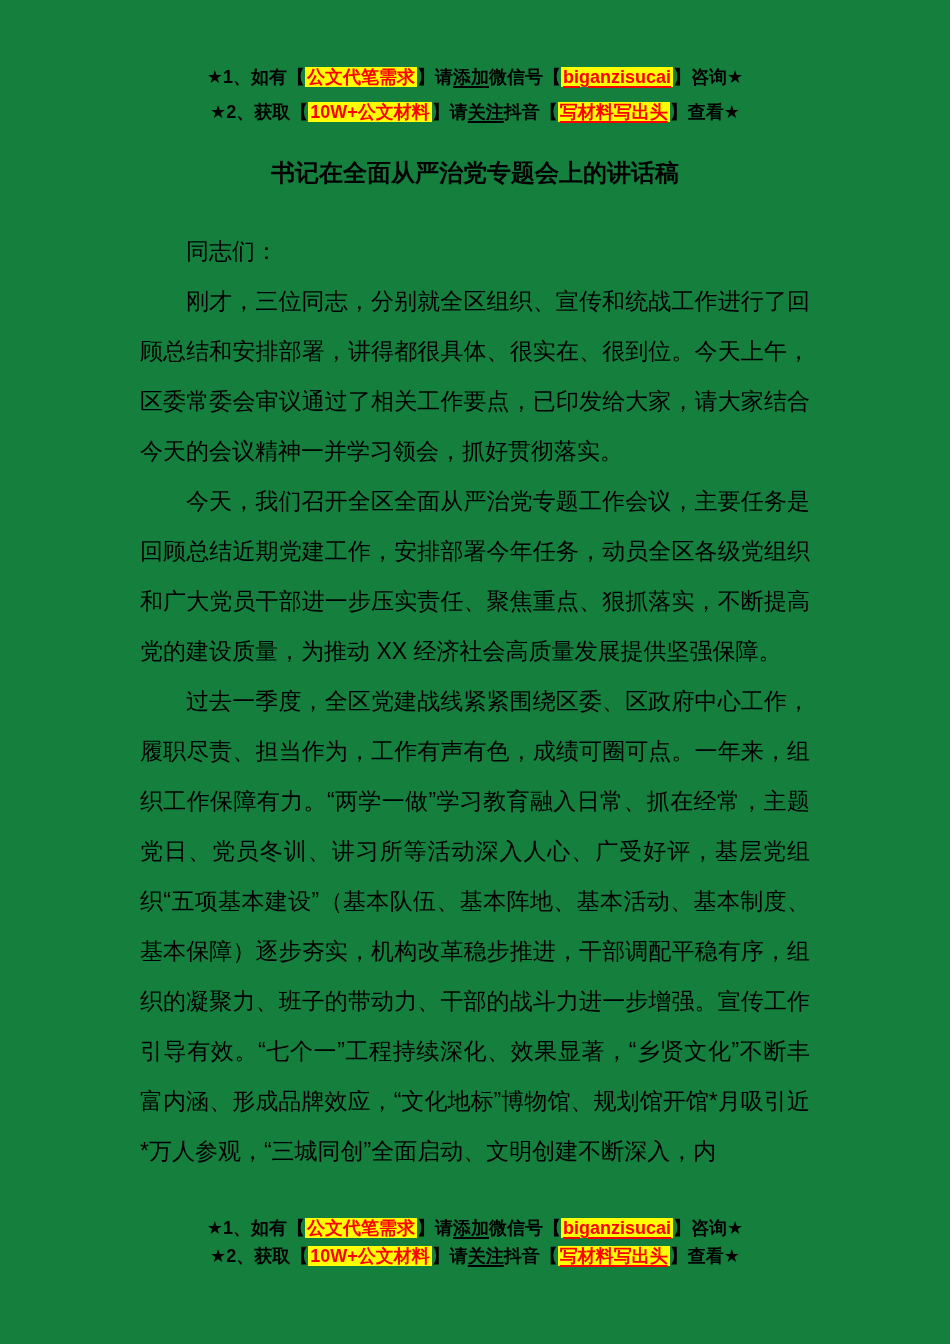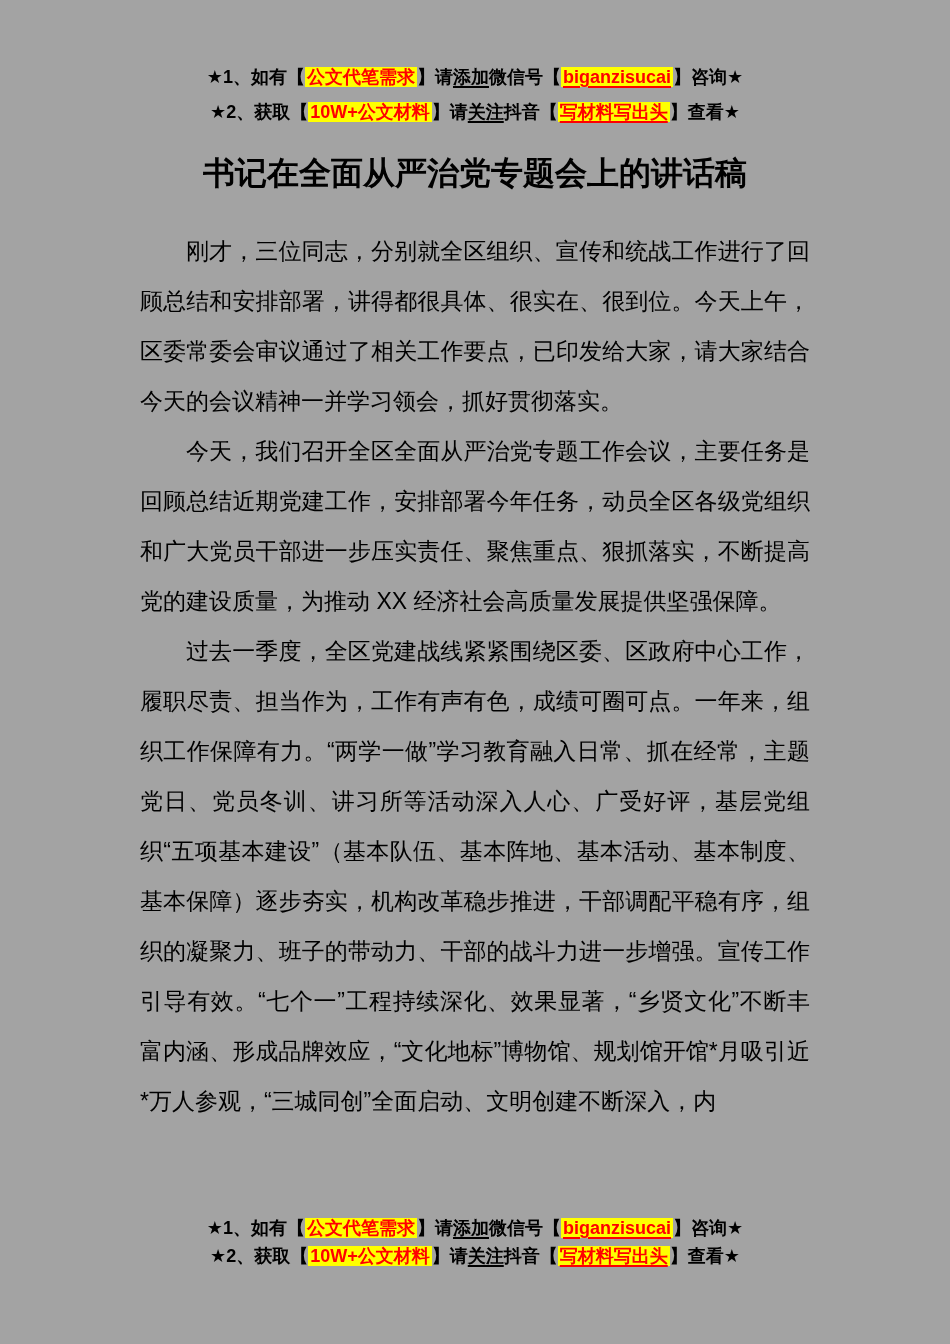--- a/index.html
+++ b/index.html
@@ -1,20 +1,20 @@
 <!DOCTYPE html>
 <html><head>
 <meta charset="utf-8">
 <style>
   html, body { margin: 0; padding: 0; background: #ffffff; }
   .page {
     width: 950px;
     height: 1344px;
     margin: 0 auto;
-    background: #a3a3a3;
+    background: #15803d;
     position: relative;
     overflow: hidden;
     font-family: "Liberation Sans", "DejaVu Sans", sans-serif;
     color: #000000;
   }
   
   .promo {
     font-weight: 700;
     font-size: 18px;
     text-align: center;
@@ -35,21 +35,21 @@
     padding: 0 2px;
   }
   .u {
     text-decoration: underline;
     text-decoration-thickness: 2px;
     text-underline-offset: 3px;
   }
   
   .doc-title {
     margin: 26px 0 0 0;
-    font-size: 32px;
+    font-size: 24px;
     line-height: 34px;
     font-weight: 700;
     text-align: center;
     color: #000000;
   }
   
   .doc-body {
     margin: 36px 140px 0 140px;
     font-size: 23px;
     line-height: 50px;
@@ -68,20 +68,21 @@
 <div class="page">
 
   <div class="promo promo-top">
     <div><span>★1、如有【</span><span class="hl">公文代笔需求</span><span>】请</span><span class="u">添加</span><span>微信号【</span><span class="hl u">biganzisucai</span><span>】咨询★</span></div>
     <div><span>★2、获取【</span><span class="hl">10W+公文材料</span><span>】请</span><span class="u">关注</span><span>抖音【</span><span class="hl u">写材料写出头</span><span>】查看★</span></div>
   </div>
 
   <h1 class="doc-title">书记在全面从严治党专题会上的讲话稿</h1>
 
   <div class="doc-body">
+    <p>同志们：</p>
     <p>刚才，三位同志，分别就全区组织、宣传和统战工作进行了回顾总结和安排部署，讲得都很具体、很实在、很到位。今天上午，区委常委会审议通过了相关工作要点，已印发给大家，请大家结合今天的会议精神一并学习领会，抓好贯彻落实。</p>
     <p>今天，我们召开全区全面从严治党专题工作会议，主要任务是回顾总结近期党建工作，安排部署今年任务，动员全区各级党组织和广大党员干部进一步压实责任、聚焦重点、狠抓落实，不断提高党的建设质量，为推动 XX 经济社会高质量发展提供坚强保障。</p>
     <p>过去一季度，全区党建战线紧紧围绕区委、区政府中心工作，履职尽责、担当作为，工作有声有色，成绩可圈可点。一年来，组织工作保障有力。“两学一做”学习教育融入日常、抓在经常，主题党日、党员冬训、讲习所等活动深入人心、广受好评，基层党组织“五项基本建设”（基本队伍、基本阵地、基本活动、基本制度、基本保障）逐步夯实，机构改革稳步推进，干部调配平稳有序，组织的凝聚力、班子的带动力、干部的战斗力进一步增强。宣传工作引导有效。“七个一”工程持续深化、效果显著，“乡贤文化”不断丰富内涵、形成品牌效应，“文化地标”博物馆、规划馆开馆*月吸引近*万人参观，“三城同创”全面启动、文明创建不断深入，内</p>
   </div>
 
   <div class="promo promo-bottom">
     <div><span>★1、如有【</span><span class="hl">公文代笔需求</span><span>】请</span><span class="u">添加</span><span>微信号【</span><span class="hl u">biganzisucai</span><span>】咨询★</span></div>
     <div><span>★2、获取【</span><span class="hl">10W+公文材料</span><span>】请</span><span class="u">关注</span><span>抖音【</span><span class="hl u">写材料写出头</span><span>】查看★</span></div>
   </div>
 

